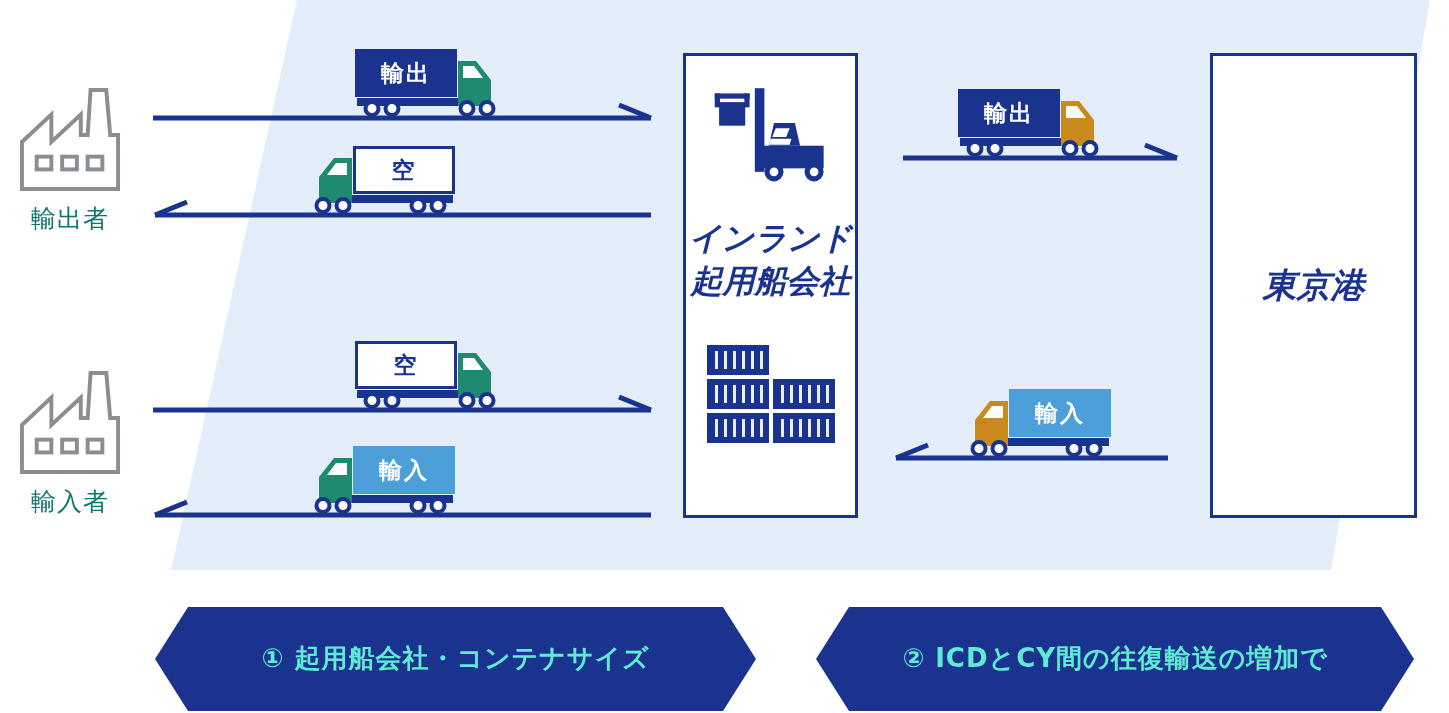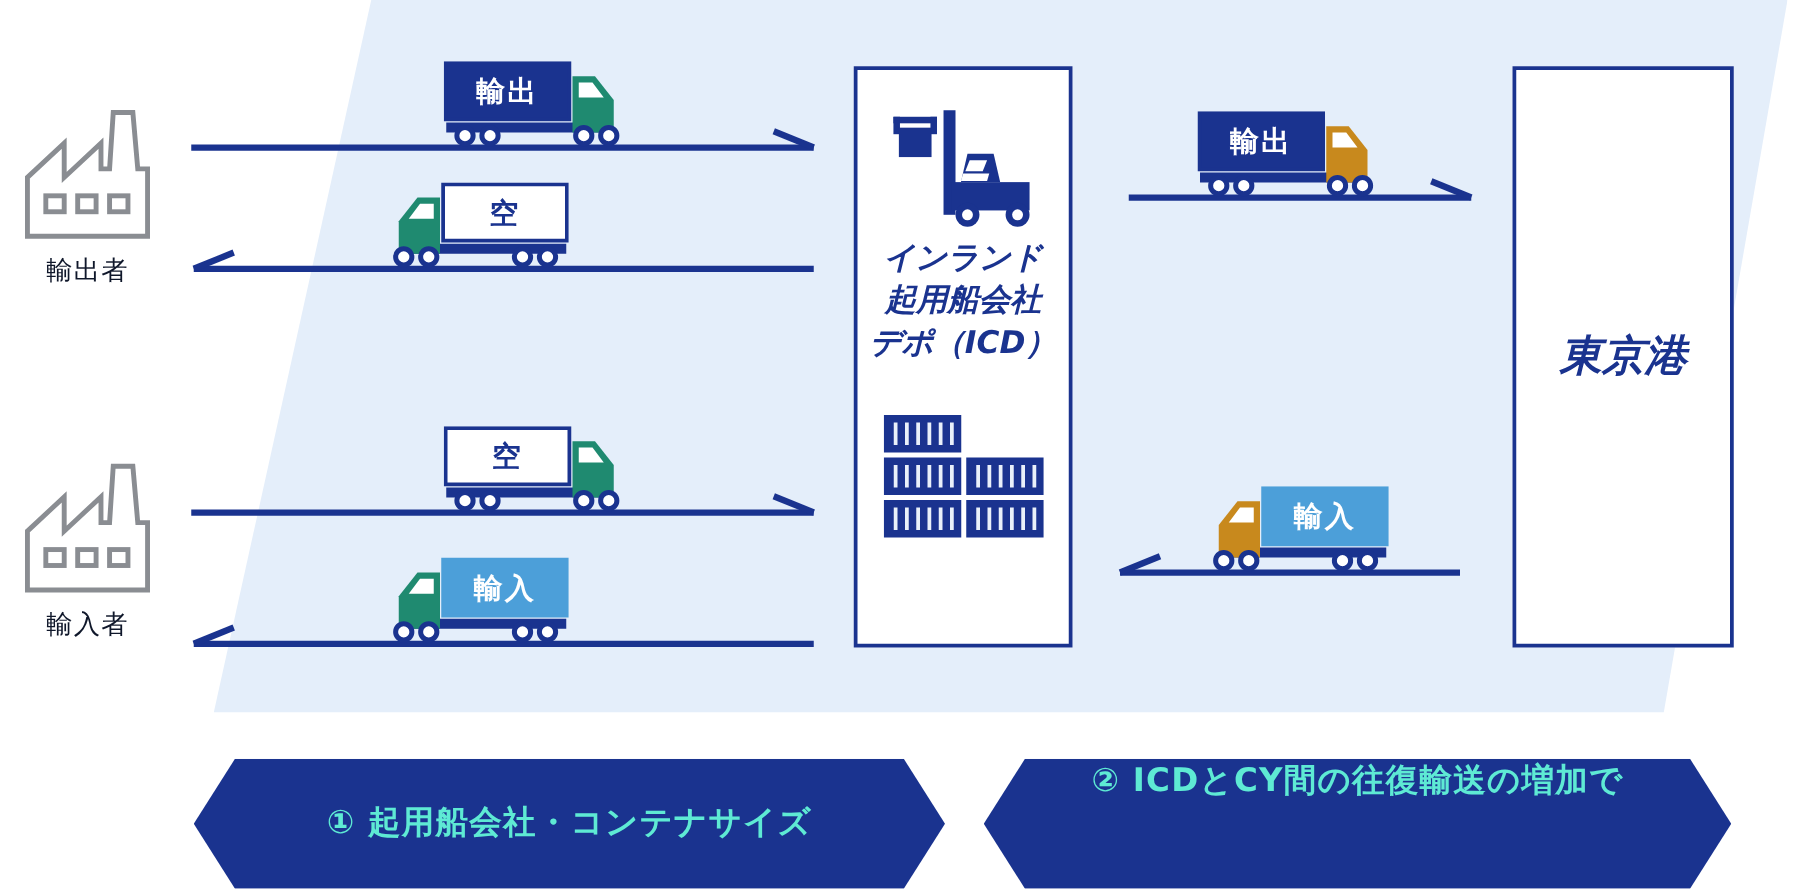--- a/index.html
+++ b/index.html
@@ -9,52 +9,52 @@
   html,body{margin:0;padding:0;background:#fff;}
   body{font-family:"DejaVu Sans","Liberation Sans",sans-serif;}
   .canvas{position:relative;width:1449px;height:713px;background:#fff;overflow:hidden;}
 
   .bg-band{position:absolute;inset:0;background:var(--background_tint);
     clip-path:polygon(297px 0px,1430px 0px,1331px 570px,171px 570px);}
 
   .arrows{position:absolute;left:0;top:0;}
 
   .factory{position:absolute;width:104px;text-align:center;}
-  .factory-label{margin-top:6px;font-size:21px;font-weight:500;color:#0f172a;letter-spacing:1px;font-family:Liberation Mono, monospace;}
+  .factory-label{margin-top:6px;font-size:25px;font-weight:500;color:#0f766e;letter-spacing:1px;font-family:Liberation Mono, monospace;}
 
   .truck{position:absolute;width:152px;height:56px;}
   .truck svg{position:absolute;left:0;top:0;}
   .truck.left svg{transform:scaleX(-1);}
   .truck-label{position:absolute;top:3px;height:42px;width:96px;display:flex;
     align-items:center;justify-content:center;font-weight:bold;font-size:23px;
     color:var(--label-color);letter-spacing:2px;}
   .truck.right .truck-label{left:3px;}
   .truck.left .truck-label{right:3px;}
   .truck.c-navy{--box-fill:var(--navy);--box-stroke:var(--navy);--label-color:#fff;}
   .truck.c-empty{--box-fill:#fff;--box-stroke:var(--navy);--label-color:var(--navy);}
   .truck.c-lightblue{--box-fill:var(--light_blue);--box-stroke:var(--light_blue);--label-color:#fff;}
   .truck.cab-teal{--cab:var(--teal);}
   .truck.cab-orange{--cab:var(--orange);}
 
   .depot-box{position:absolute;background:#fff;border:3px solid var(--navy);
     box-sizing:border-box;display:flex;flex-direction:column;align-items:center;}
   .icd-box{left:683px;top:53px;width:175px;height:465px;}
-  .port-box{left:1210px;top:53px;width:177px;height:465px;justify-content:center;}
+  .port-box{left:1210px;top:53px;width:207px;height:465px;justify-content:center;}
   .depot-title{font-weight:bold;font-style:italic;color:var(--navy);text-align:center;}
-  .icd-title{font-size:25px;line-height:1.35;}
+  .icd-title{font-size:32px;line-height:1.35;margin-top:28px;}
   .port-title{font-size:34px;line-height:1.4;}
   .forklift-wrap{margin-top:26px;}
   .stack-wrap{margin-top:42px;}
 
   .banner{position:absolute;top:607px;height:104px;background:var(--navy);
     clip-path:polygon(0 50%,33px 0,calc(100% - 33px) 0,100% 50%,calc(100% - 33px) 100%,33px 100%);
     display:flex;flex-direction:column;align-items:center;justify-content:center;
     color:#5eead4;font-weight:bold;font-size:26px;line-height:1.45;letter-spacing:1px;}
   .banner-1{left:155px;width:601px;}
-  .banner-2{left:787px;width:598px;justify-content:space-between;}
+  .banner-2{left:816px;width:598px;}
 </style>
 </head>
 <body>
 
 <div class="canvas">
 
   <div class="bg-band"></div>
 
   <svg class="arrows" width="1449" height="713" viewBox="0 0 1449 713">
     <g style="stroke:var(--navy);stroke-width:5;fill:none">
@@ -195,21 +195,20 @@
           <path d="M72,50 L88,50 L84,60 L68,60 Z"></path>
           <path d="M66,62 L90,62 L88,69 L64,69 Z"></path>
           <circle cx="70" cy="100" r="5"></circle>
           <circle cx="116" cy="100" r="5"></circle>
         </g>
       </svg>
     </div>
     <div class="depot-title icd-title">
       <div>インランド</div>
       <div>起用船会社</div>
-      <div>デポ（ICD）</div>
     </div>
     <div class="stack-wrap">
       <svg width="128" height="100" viewBox="0 0 128 100">
         <defs>
           <g id="cnt">
             <rect x="0" y="0" width="62" height="30" style="fill:var(--navy)"></rect>
             <g style="fill:#e8f0fa">
               <rect x="8" y="6" width="3" height="18"></rect>
                 <rect x="17" y="6" width="3" height="18"></rect>
               <rect x="26" y="6" width="3" height="18"></rect>

